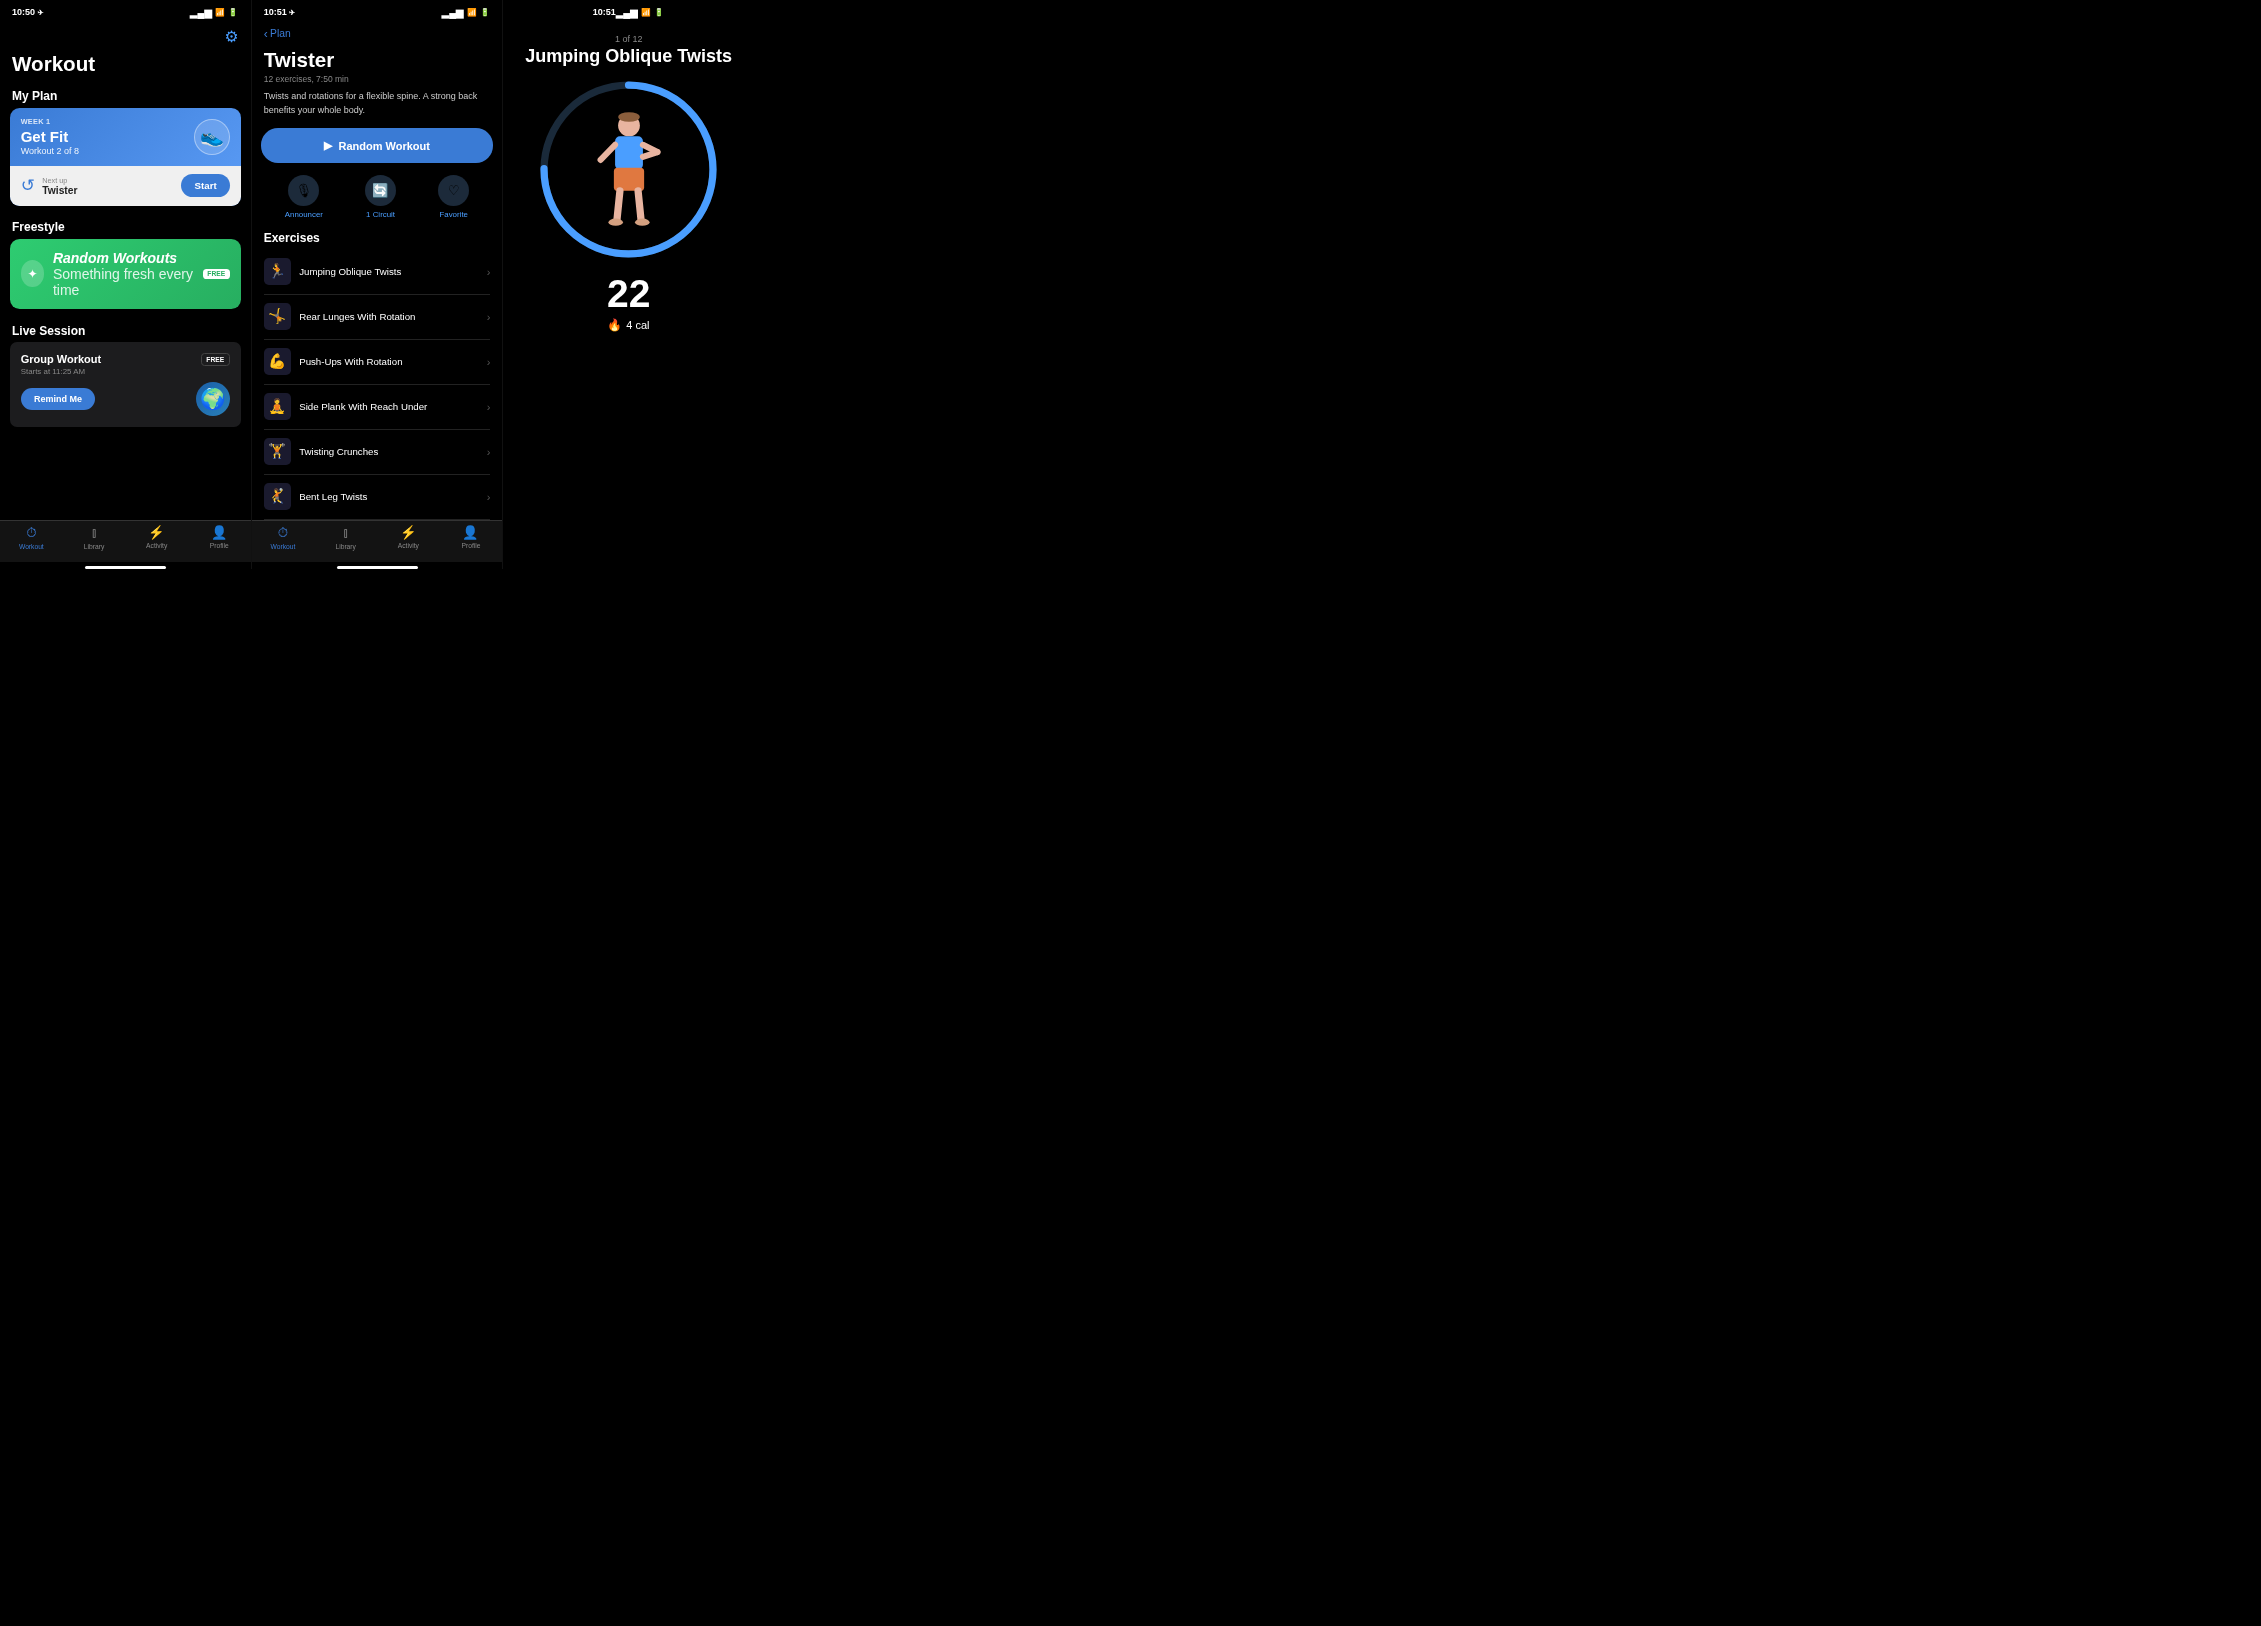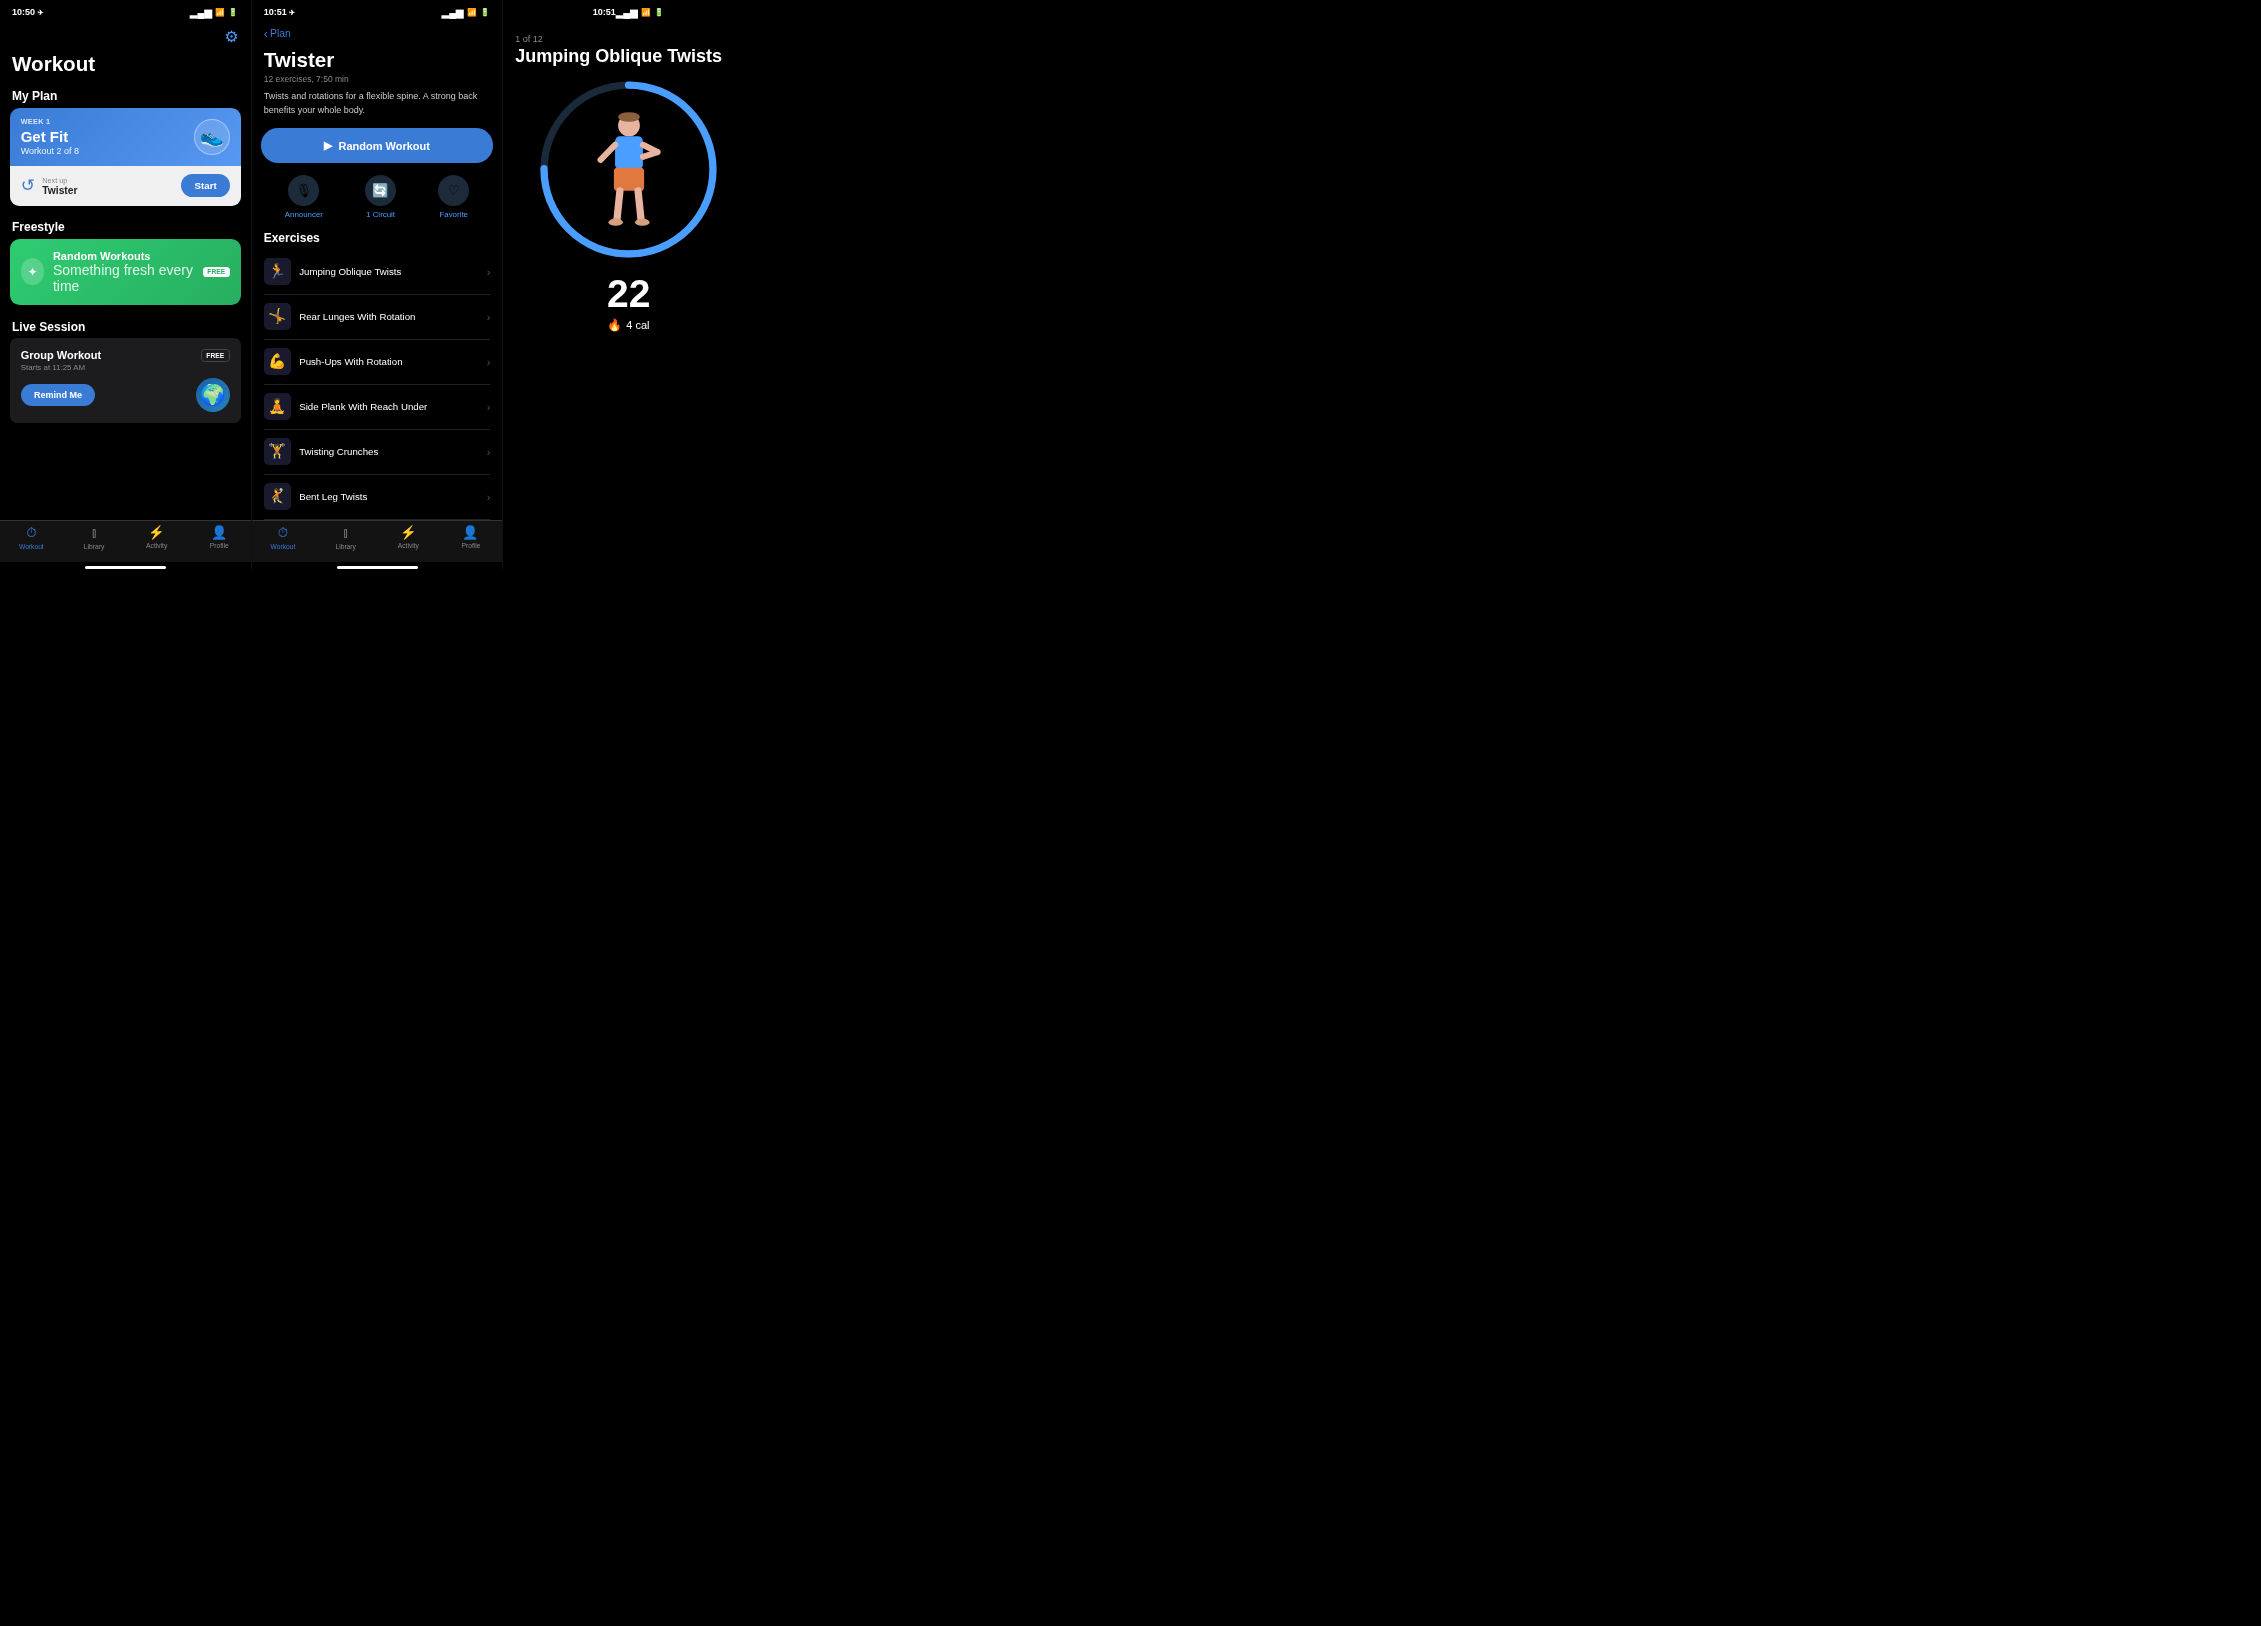--- a/index.html
+++ b/index.html
@@ -145,21 +145,21 @@
       justify-content: space-between;
     }
     .freestyle-left { display: flex; align-items: center; gap: 8.5px; }
     .dots-icon {
       width: 27px; height: 27px;
       background: rgba(255,255,255,0.2);
       border-radius: 50%;
       display: flex; align-items: center; justify-content: center;
       font-size: 12px; color: #fff;
     }
-    .freestyle-name { color: #fff; font-size: 11px; font-weight: 700; }
+    .freestyle-name { color: #fff; font-size: 14px; font-weight: 700; font-style: italic; }
     .freestyle-sub { color: rgba(255,255,255,0.85); font-size: 14px; }
     .free-badge {
       background: #fff;
       color: #27ae60;
       font-size: 6.7px;
       font-weight: 700;
       padding: 1.8px 4.8px;
       border-radius: 3.6px;
     }
 
@@ -344,20 +344,21 @@
 
     
     .panel-exercise {
       background: #000;
       border-left: 0.6px solid #111;
       display: flex;
       flex-direction: column;
       align-items: center;
     }
     .exercise-header {
+      text-align: center;
       padding: 12px 12px 4.8px;
       width: 100%;
       text-decoration: underline;
     }
     .exercise-counter {
       color: #888;
       font-size: 9px;
       margin-bottom: 2.4px;
     }
     .exercise-name-large {

